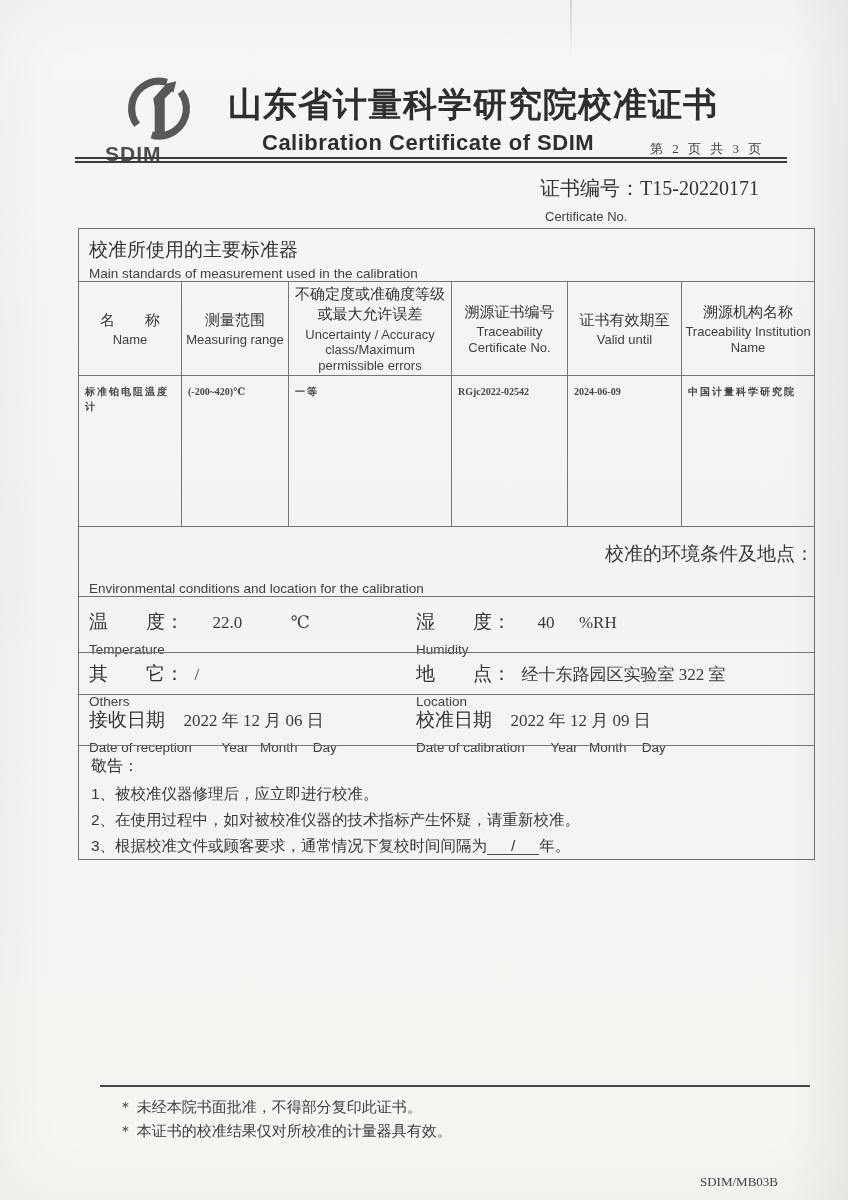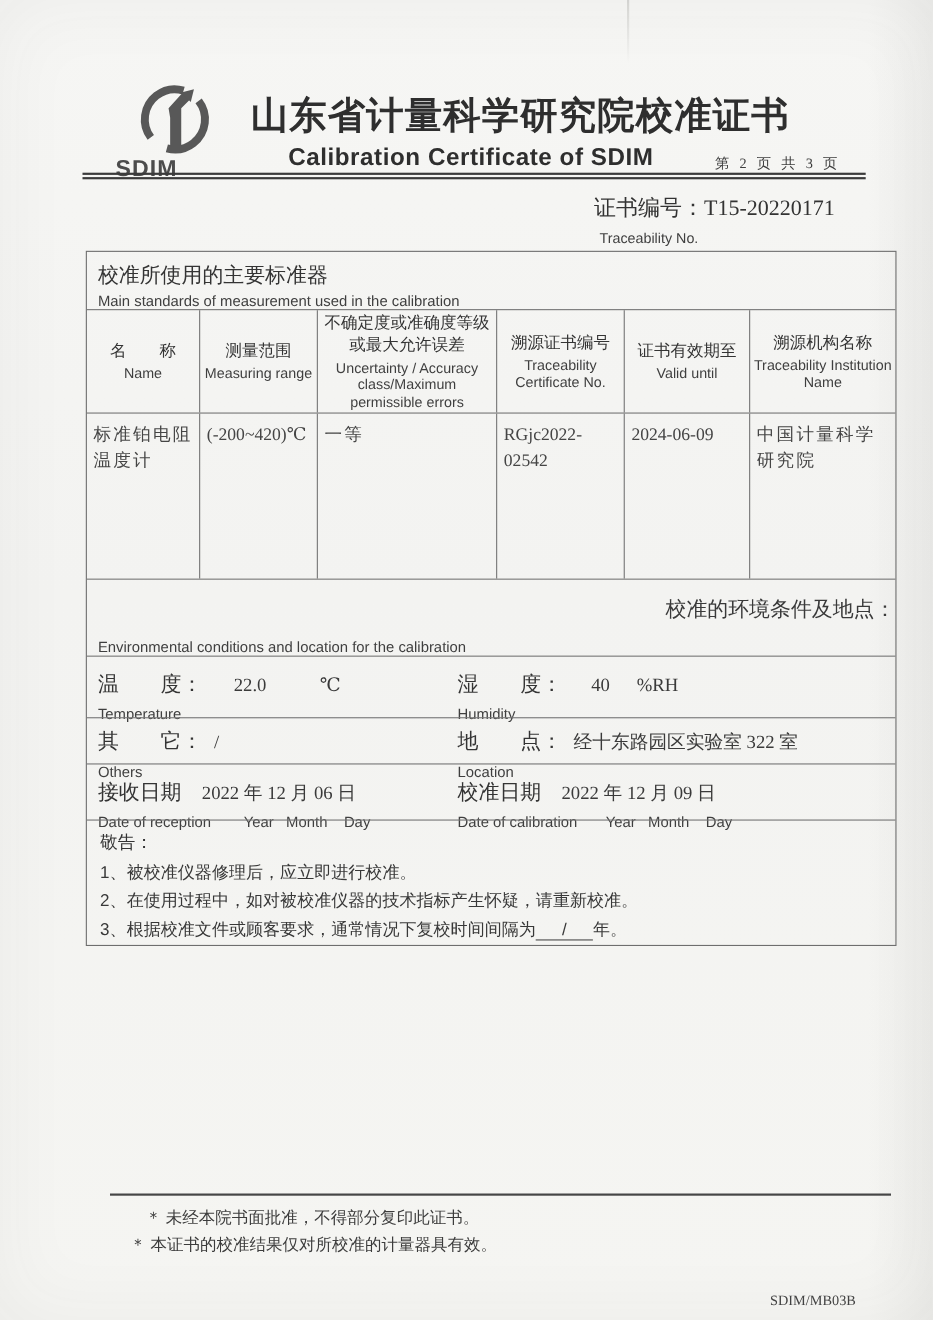--- a/index.html
+++ b/index.html
@@ -42,21 +42,21 @@
   .thead { height:95px; display:flex; }
   .tbody { height:228px; display:flex; }
   .th, .td { border-left:1px solid #757575; min-width:0; }
   .th:first-child, .td:first-child { border-left:none; }
   .c1 { width:102px; } .c2 { width:107px; } .c3 { width:163px; }
   .c4 { width:116px; } .c5 { width:114px; } .c6 { flex:1; }
   .th { display:flex; flex-direction:column; justify-content:center; align-items:center;
         text-align:center; padding:2px 3px; }
   .th .cn { font-size:15px; color:#343434; line-height:1.35;text-align:center; }
   .th .en { font-size:13px; color:#3f3f3f; line-height:1.2; margin-top:2px; }
-  .td { padding:8px 6px; font-size:16px; color:#454545; line-height:1.5; }
+  .td { padding:8px 6px; font-size:10px; color:#454545; line-height:1.5;font-weight:bold; }
   .td.cnval { letter-spacing:2px; }
 
   
   .sec-env-title { height:92px; padding:14px 0 0 10px; }
   .sec-env-title .cn { font-size:19px;text-align:right; }
   .sec-env-title .en { font-size:13.5px; margin-top:14px; color:#3f3f3f; }
   .row2 { display:block; }
   .half-l { position:absolute; left:10px; top:12px; }
   .half-r { position:absolute; left:337px; top:12px; }
   .lab-cn { font-size:19px; color:#343434; }
@@ -68,21 +68,21 @@
 
   
   .row-notes { flex:1; padding:10px 0 0 12px; }
   .notes-title { font-size:16px; color:#343434; margin-bottom:4px; }
   .note-line { font-size:15.5px; color:#383838; line-height:26px; }
   .blank-slash { display:inline-block; min-width:52px; text-align:center;
                  border-bottom:1px solid #4a4a4a; line-height:17px; }
 
   
   .foot-rule { left:100px; top:1085px; width:710px; height:2px; background:#464646; }
-  .foot-note1 { left:132px; top:1098px; font-size:15px; color:#3c3c3c; }
+  .foot-note1 { left:118px; top:1098px; font-size:15px; color:#3c3c3c; }
   .foot-note2 { left:118px; top:1122px; font-size:15px; color:#3c3c3c; }
   .form-code { left:700px; top:1143px; font-size:13px; color:#424242;margin-top:31px; }
 
   
   .crease { left:570px; top:0; width:2px; height:58px;
             background:linear-gradient(180deg, rgba(120,120,115,.25), rgba(120,120,115,0)); }
   .shade-tr { right:0; top:0; width:60px; height:1200px;
               background:linear-gradient(90deg, rgba(100,100,95,0), rgba(100,100,95,.06)); }
 </style>
 </head>
@@ -103,21 +103,21 @@
   </div>
 
   <div class="abs title-cn cn-serif">山东省计量科学研究院校准证书</div>
   <div class="abs title-en">Calibration Certificate of SDIM</div>
   <div class="abs page-info cn-serif">第 2 页 共 3 页</div>
   <div class="abs double-rule"></div>
 
   <div class="abs cert-line cn-serif">
     <span>证书编号：</span><span>T15-20220171</span>
   </div>
-  <div class="abs cert-sub">Traceability No.</div>
+  <div class="abs cert-sub">Certificate No.</div>
 
   <div class="abs main-box">
 
     <div class="sec sec-title">
       <div class="cn">校准所使用的主要标准器</div>
       <div class="en">Main standards of measurement used in the calibration</div>
     </div>
 
     <div class="sec thead">
       <div class="th c1">

